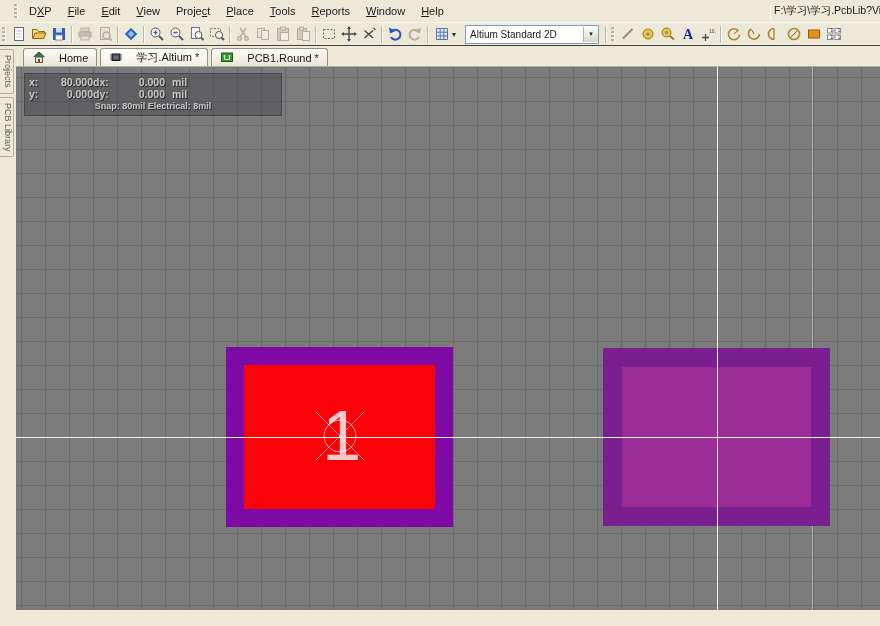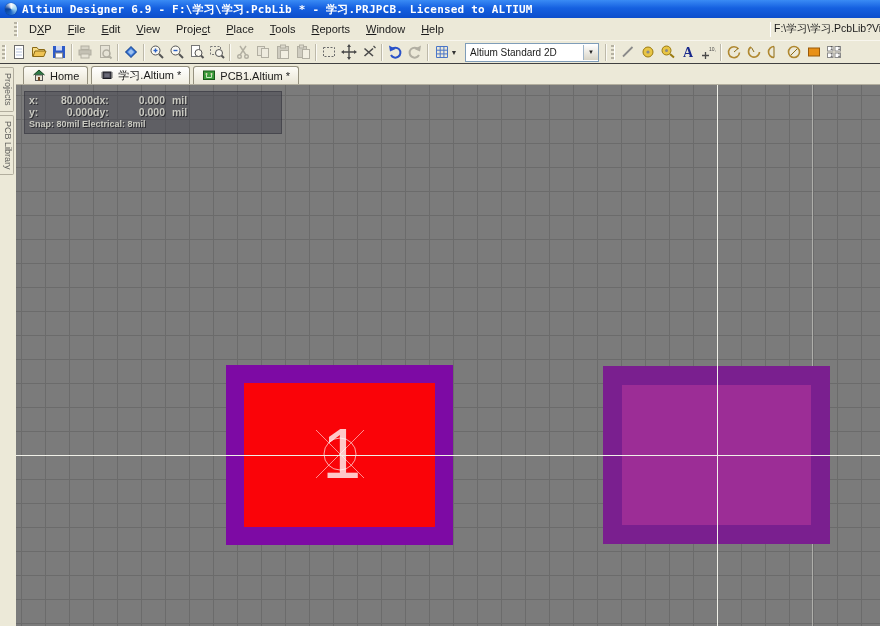--- a/index.html
+++ b/index.html
@@ -22,21 +22,21 @@
   .toolbar{height:22px;display:flex;align-items:center;background:#ECE9D8;border-bottom:1px solid #404040;}
   .sep{width:1px;height:17px;background:#bdb9a9;border-right:1px solid #fbfaf4;margin:0 2px;flex:0 0 auto;}
   .tbtn{width:20px;height:18px;display:flex;align-items:center;justify-content:center;flex:0 0 auto;}
   .tbtn svg{display:block;}
   .caret{font-size:7px;color:#333;width:9px;text-align:center;}
   .combo{width:128px;height:17px;background:#fff;border:1px solid #7F9DB9;display:flex;align-items:center;font-size:10px;padding-left:4px;margin:0 4px;}
   .combo-arrow{margin-left:auto;width:14px;height:15px;background:linear-gradient(#fefefe,#d8d4c6);border-left:1px solid #9fb4c8;display:flex;align-items:center;justify-content:center;font-size:6px;color:#222;}
 
   
   .tabbar{height:20px;display:flex;align-items:flex-end;gap:3px;padding-left:7px;background:#ECE9D8;border-bottom:1px solid #b2ae9e;}
-  .tab{display:flex;align-items:center;gap:4px;height:17px;padding:0 8px;background:linear-gradient(#fdfcf7,#e9e5d5);border:1px solid #95917f;border-bottom:none;border-radius:3px 3px 0 0;white-space:nowrap;}
+  .tab{display:flex;align-items:center;gap:13px;height:17px;padding:0 8px;background:linear-gradient(#fdfcf7,#e9e5d5);border:1px solid #95917f;border-bottom:none;border-radius:3px 3px 0 0;white-space:nowrap;}
   .tab.active{background:linear-gradient(#ffffff,#f1eee1);}
 
   
   .main{display:flex;height:564px;}
   .strip{width:16px;background:#ECE9D8;display:flex;flex-direction:column;padding-top:3px;gap:3px;flex:0 0 auto;}
   .vtab{writing-mode:vertical-rl;font-size:9px;color:#62625e;background:#ECE9D8;border:1px solid #b2ae9e;border-left:none;padding:5px 0;width:13px;text-align:center;border-radius:0 2px 2px 0;}
   .rightcol{flex:1;display:flex;flex-direction:column;min-width:0;}
 
   
   .canvas{position:relative;flex:1;overflow:hidden;background-color:#7B7B7B;
@@ -56,31 +56,27 @@
   .pad-num{position:absolute;left:50%;top:50%;transform:translate(-44%,-52%);font-size:70px;line-height:1;color:rgba(255,255,255,.78);font-weight:normal;}
 
   
   .hud{position:absolute;left:8px;top:6px;width:248px;z-index:4;background:rgba(58,58,68,.42);border:1px solid rgba(36,36,46,.4);padding:2px 4px 3px;color:#C9C9C1;font-weight:bold;text-shadow:1px 1px 0 rgba(35,35,40,.85);}
   .hud-row{display:flex;font-size:10.5px;line-height:12px;}
   .hud-l1{width:14px;}
   .hud-v1{width:50px;text-align:right;}
   .hud-l2{width:22px;}
   .hud-v2{width:50px;text-align:right;}
   .hud-u{margin-left:7px;}
-  .hud-small{font-size:9px;line-height:10.5px;margin-top:1px;white-space:nowrap;}
+  .hud-small{font-size:9px;line-height:10.5px;margin-top:1px;white-space:nowrap;text-align:center;}
 </style>
 </head>
 <body>
 
 <div class="app">
 
-  <div class="titlebar">
-    <span class="app-logo"></span>
-    <span class="title">Altium Designer 6.9 - F:\学习\学习.PcbLib * - 学习.PRJPCB. Licensed to ALTIUM</span>
-  </div>
 
   <div class="menubar">
     <span class="grip"></span>
     <span class="menu-item">D<u>X</u>P</span>
     <span class="menu-item"><u>F</u>ile</span>
     <span class="menu-item"><u>E</u>dit</span>
     <span class="menu-item"><u>V</u>iew</span>
     <span class="menu-item">Proje<u>c</u>t</span>
     <span class="menu-item"><u>P</u>lace</span>
     <span class="menu-item"><u>T</u>ools</span>
@@ -411,21 +407,21 @@
               </svg></span>
           <span>学习.Altium *</span>
         </span>
         <span class="tab">
           <span><svg width="14" height="14">
                 <rect x="1.5" y="3" width="11" height="8.5" fill="#3A9A3A" stroke="#1a5a1a"></rect>
                 <circle cx="4.5" cy="6" r="1" fill="#e8e0c0"></circle>
                 <circle cx="9.5" cy="6" r="1" fill="#e8e0c0"></circle>
                 <path d="M4.5 7 V9.5 H9.5 V7" fill="none" stroke="#c8e8c0"></path>
               </svg></span>
-          <span>PCB1.Altium *</span>
+          <span>PCB1.Round *</span>
         </span>
       </div>
 
       <div class="canvas">
         <div class="vline-faint"></div>
 
         <div class="pad pad1">
           <div class="pad-inner"></div>
           <span class="pad-cross"><svg width="64" height="64">
                 <circle cx="32" cy="32" r="16" fill="none" stroke="rgba(255,255,255,.65)"></circle>

